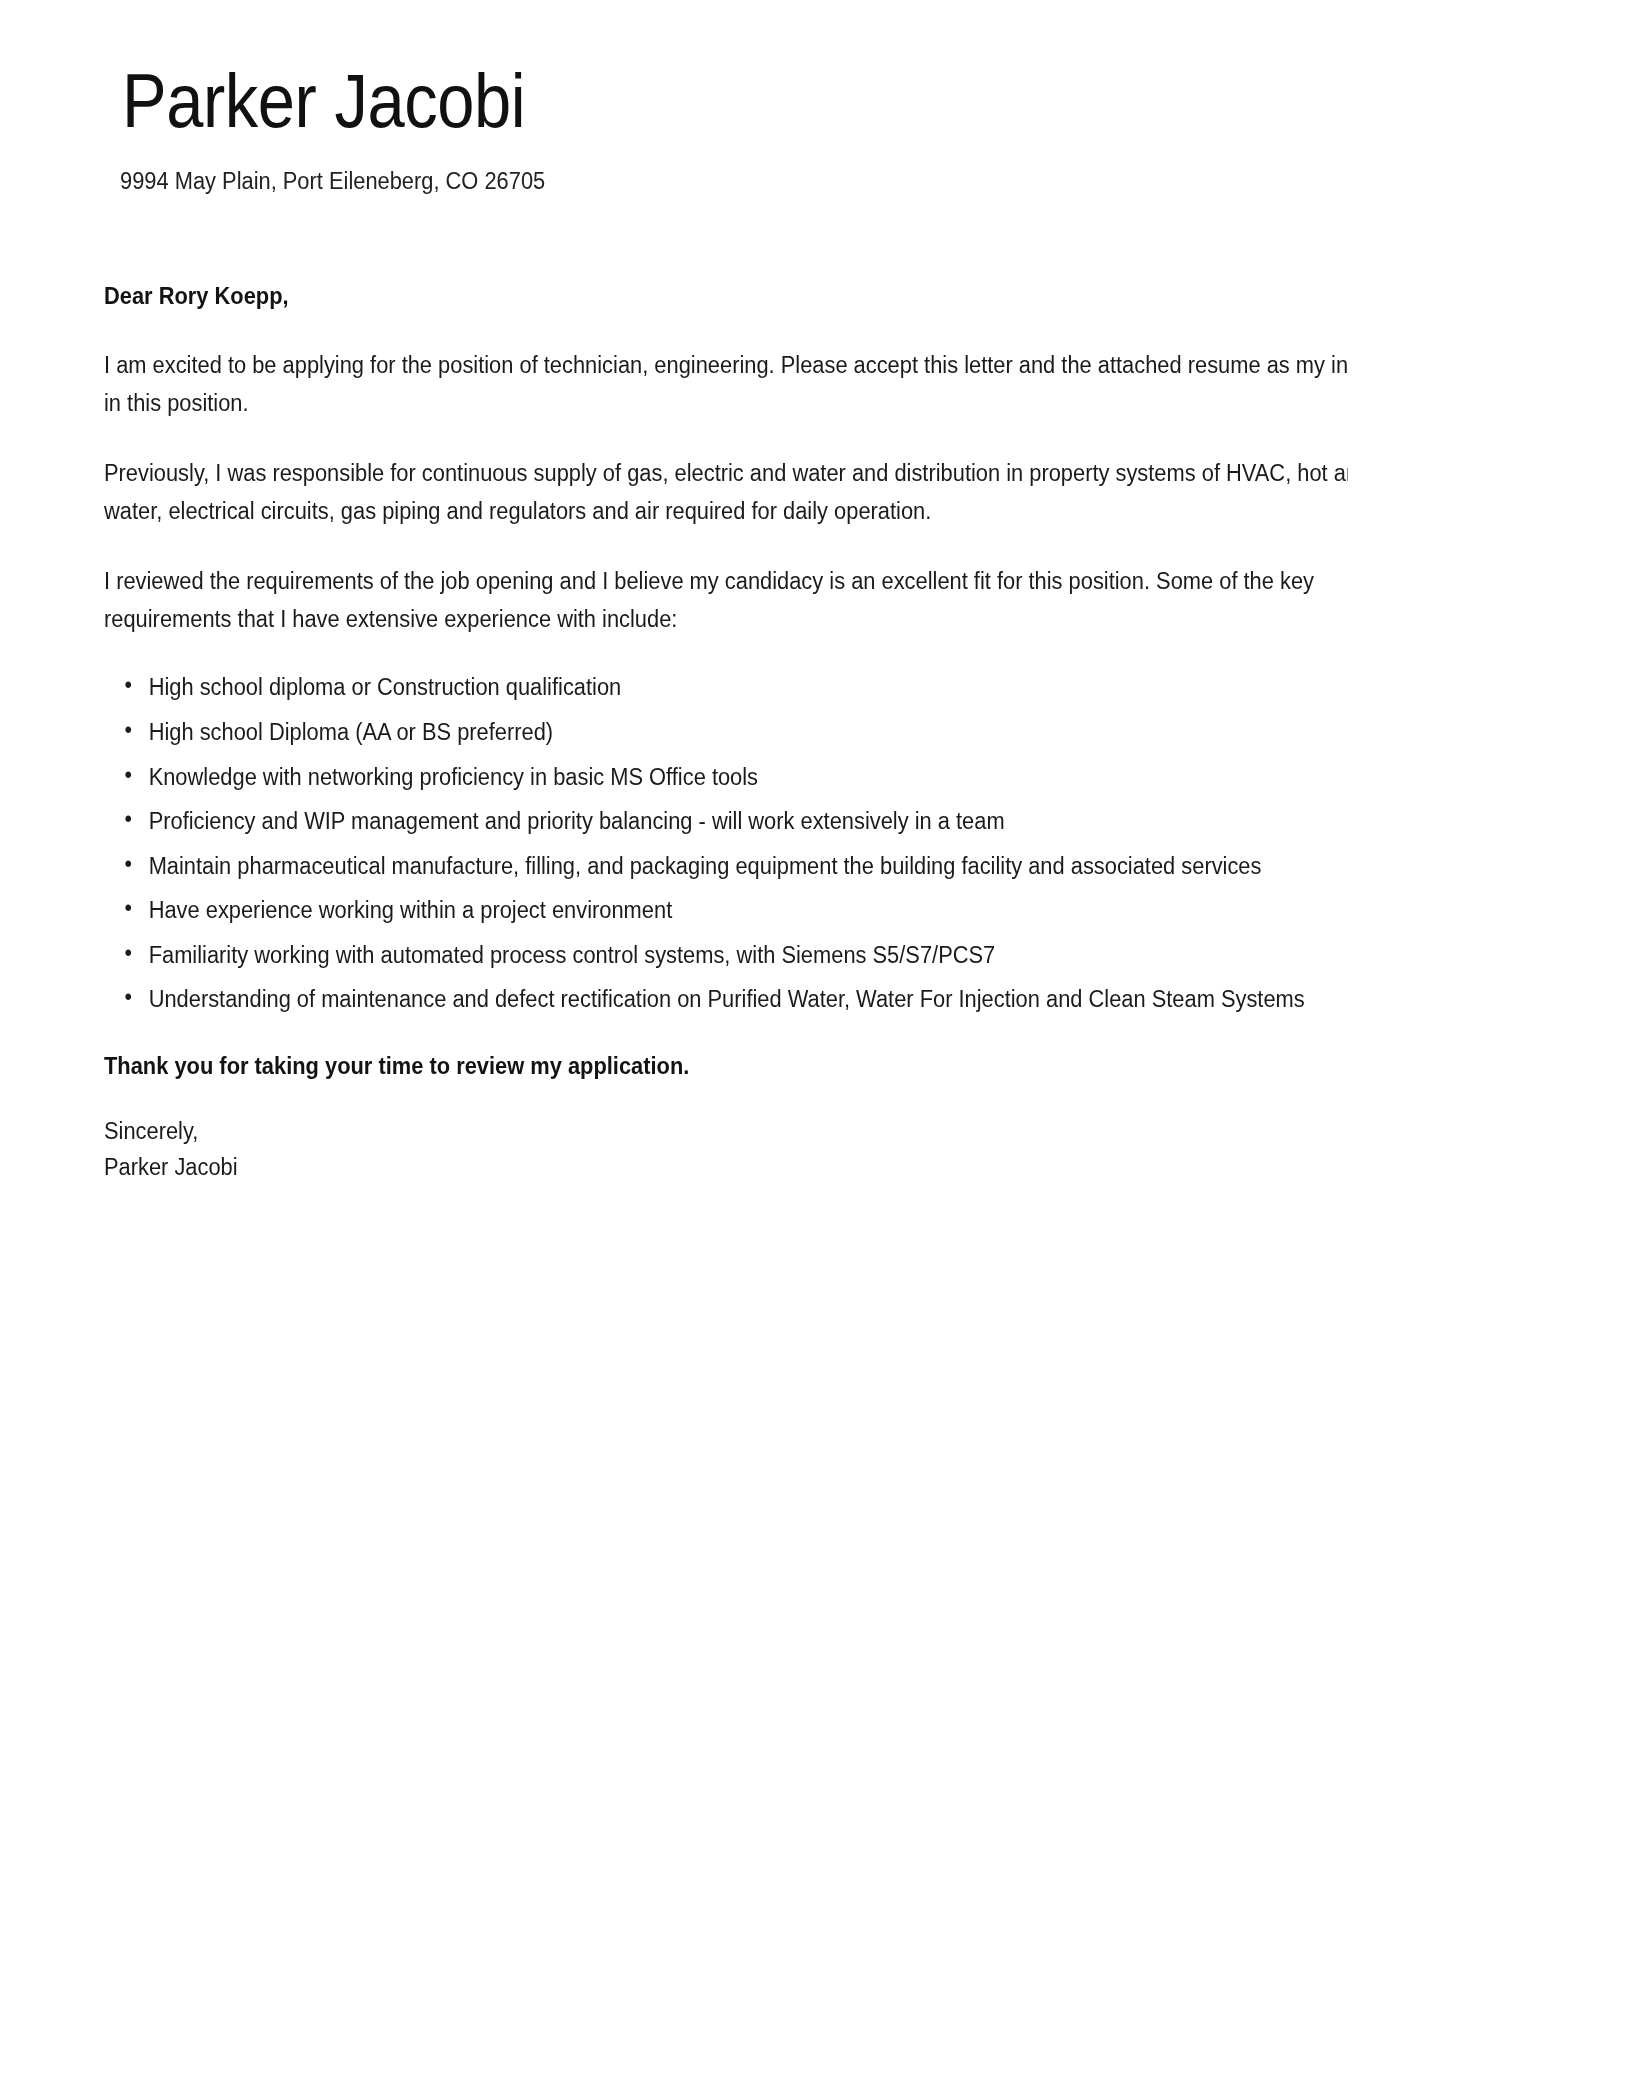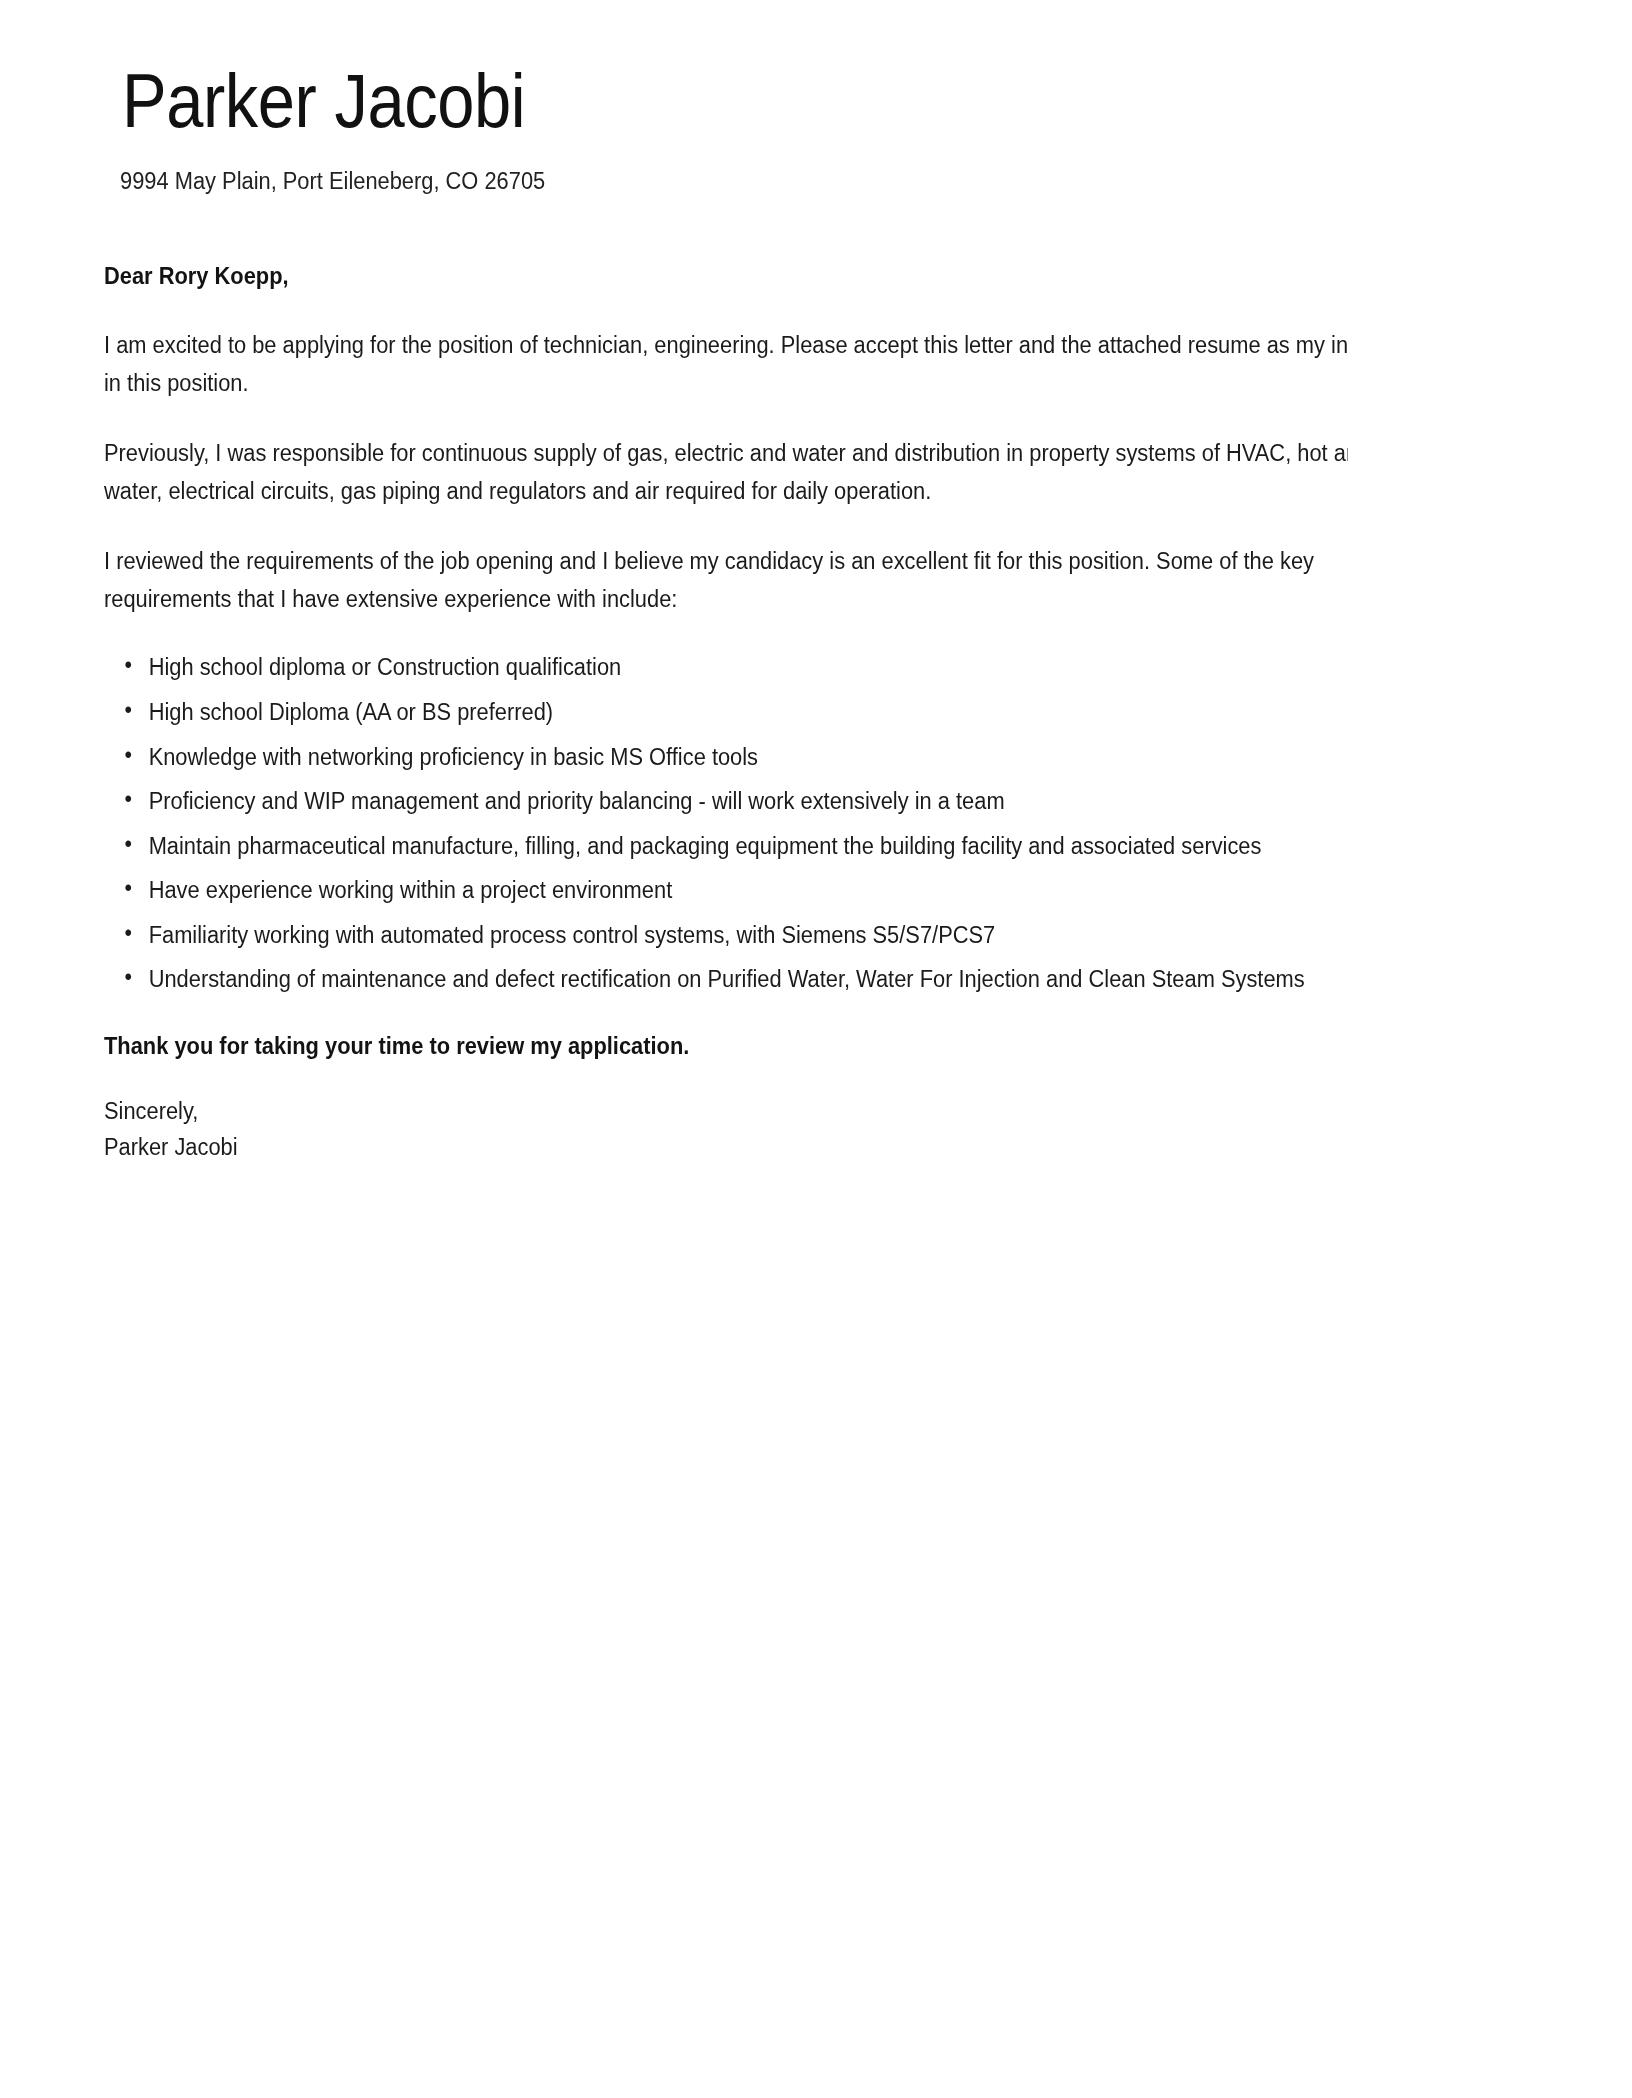--- a/index.html
+++ b/index.html
@@ -47,21 +47,21 @@
     font-weight: 400;
     color: #222222;
     margin: 26px 0 0 16px;
     transform: scaleX(0.93);
     transform-origin: left center;
     white-space: nowrap;
   }
 
   
   .letter {
-    margin-top: 68px;
+    margin-top: 88px;
     width: 1390px;
   }
   .salutation {
     font-size: 23.5px;
     font-weight: 700;
     color: #131313;
     margin: 0 0 36px 0;
     transform: scaleX(0.93);
     transform-origin: left center;
   }

